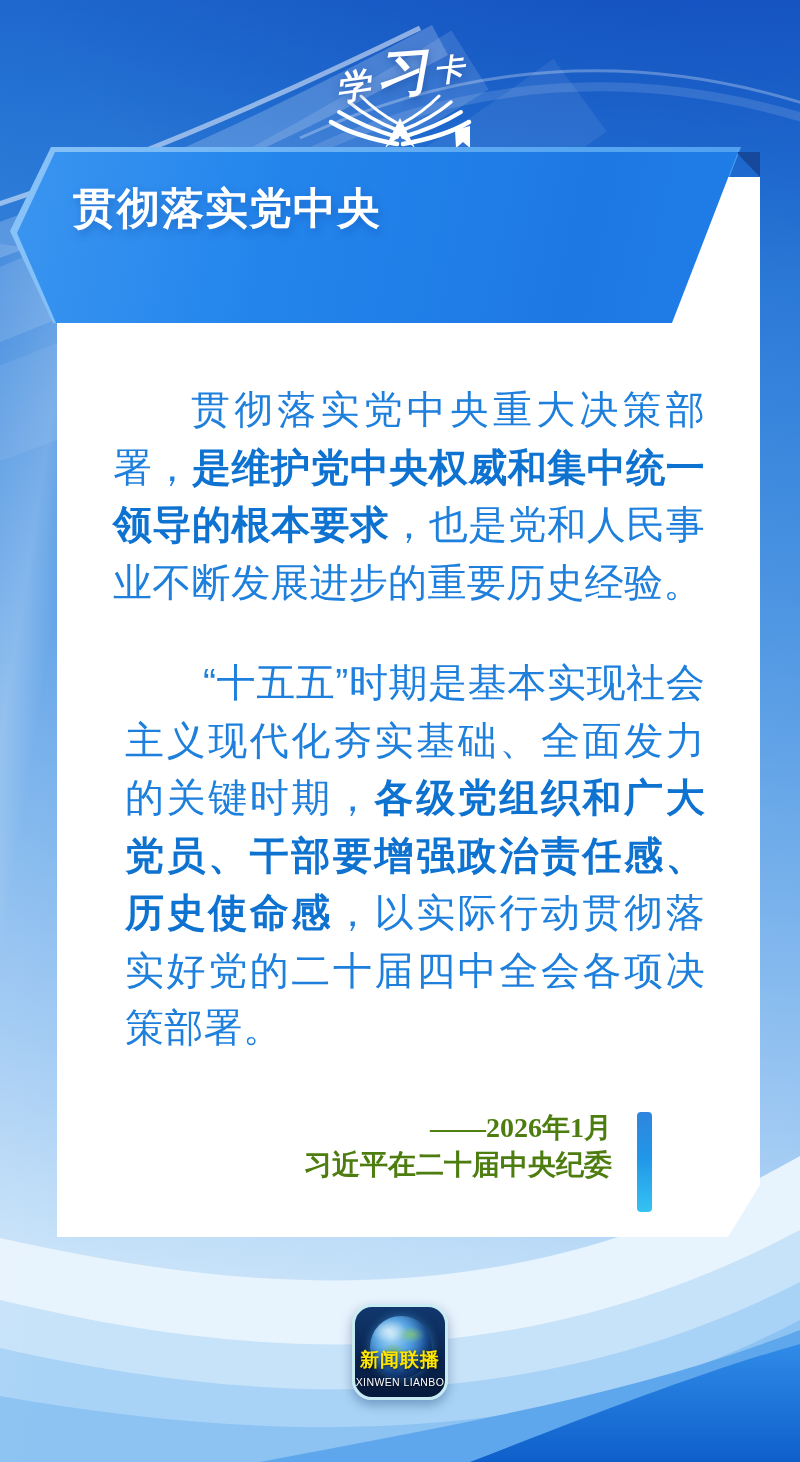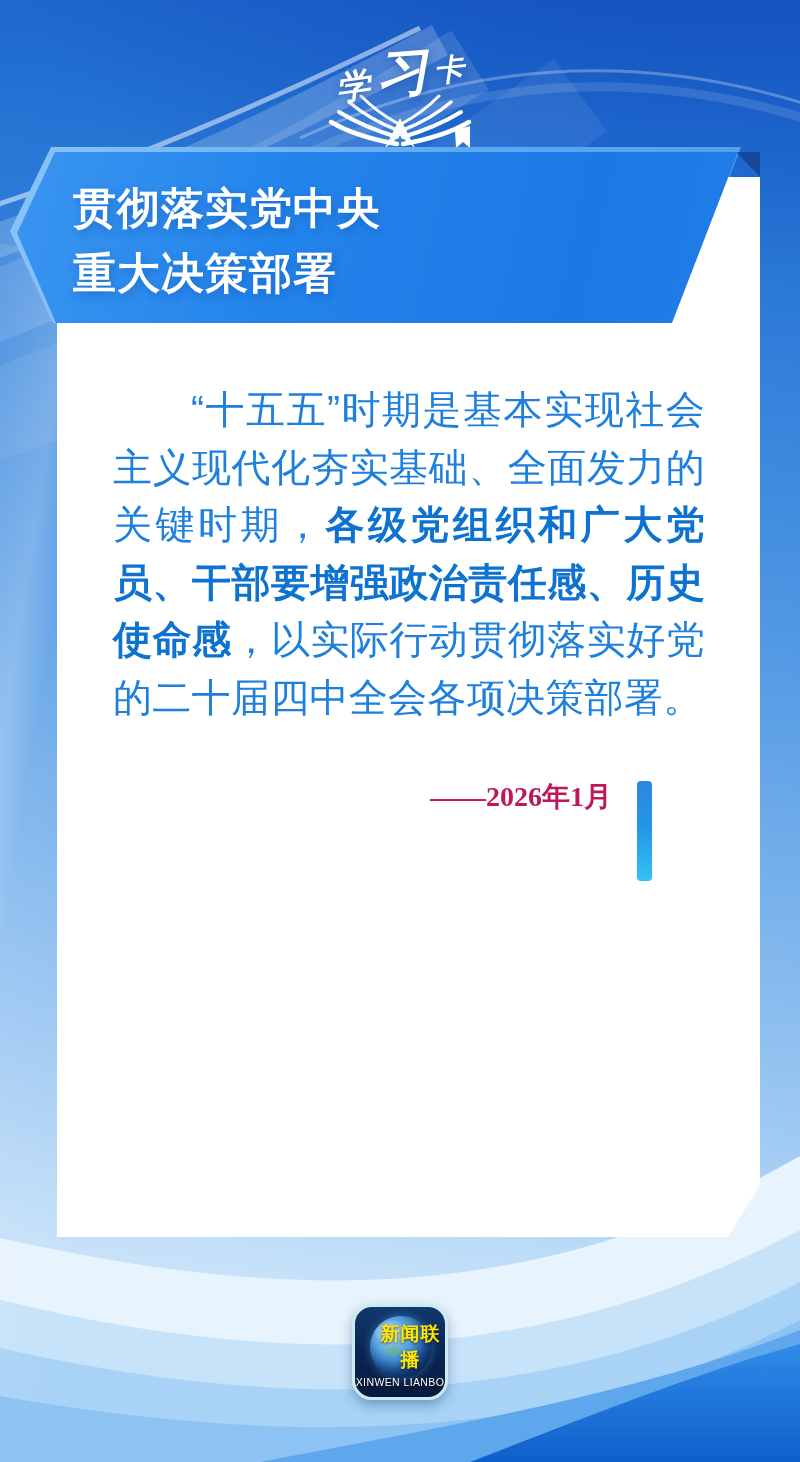--- a/index.html
+++ b/index.html
@@ -42,46 +42,46 @@
   .fold { position:absolute; left:736px; top:152px; width:24px; height:25px;
     background:#16489C; clip-path:polygon(0 0,100% 0,100% 100%); }
 
   
   .card { position:absolute; left:57px; top:177px; width:703px; height:1060px; background:#fff;
     clip-path:polygon(0 0,703px 0,703px 1008px,671px 1060px,0 1060px);
     filter:drop-shadow(0 10px 22px rgba(15,70,150,.30)); }
   .card-inner { padding:204px 55px 0 56px; }
   .para { margin:0; text-indent:2em; font-size:39px; line-height:57.5px; letter-spacing:.3px;
     color:#1E80DC; text-align:justify; }
-  .para + .para { margin-top:43px; }
+  .para + .para { margin-top:43px;margin-left:12px; }
   .para .bold { font-weight:700; color:#0D72D0; }
 
   .attribution { display:flex; justify-content:flex-end; align-items:flex-start;
     margin-top:52px; padding-right:53px; }
   .attr-lines { text-align:right; font-family:"Liberation Serif","DejaVu Serif",serif;
-    font-weight:700; font-size:28px; line-height:37.5px; color:#be185d; }
+    font-weight:700; font-size:28px; line-height:37.5px; color:#4d7c0f; }
   .attr-bar { width:15px; height:100px; margin-left:25px; margin-top:3px; border-radius:4px;
     background:linear-gradient(180deg,#2F86DE 0%,#2196E8 45%,#35C2F2 100%); }
 
   
   .xwlb { position:absolute; left:352px; top:1304px; width:96px; height:96px; box-sizing:border-box;
     border-radius:20px; border:3px solid #C9ECF3; overflow:hidden;
     background:linear-gradient(180deg,#11386E 0%,#0A2450 55%,#071A3C 100%);
     box-shadow:0 5px 12px rgba(10,40,100,.35); }
   .globe { position:absolute; left:15px; top:9px; width:62px; height:62px; border-radius:50%;
     background:
       radial-gradient(26px 16px at 30% 24%, rgba(255,255,255,.55), rgba(255,255,255,0) 70%),
       radial-gradient(20px 12px at 66% 30%, rgba(130,200,120,.85), rgba(130,200,120,0) 70%),
       radial-gradient(16px 10px at 38% 56%, rgba(110,180,100,.75), rgba(110,180,100,0) 70%),
       radial-gradient(14px 9px at 62% 70%, rgba(130,200,235,.5), rgba(130,200,235,0) 70%),
       radial-gradient(circle at 35% 32%, #AEDCF4 0%, #5BA8E6 30%, #2468B8 62%, #0C3A7E 88%, #082B60 100%);
     box-shadow:0 0 10px rgba(80,180,240,.45), inset -6px -8px 14px rgba(0,10,40,.55); }
   .xwlb-title { position:absolute; left:0; right:0; bottom:24px; text-align:center;
     font-size:19px; font-weight:900; color:#FFE600; letter-spacing:1px;
-    text-shadow:0 1px 3px rgba(0,0,0,.7);margin-left:21px; }
+    text-shadow:0 1px 3px rgba(0,0,0,.7); }
   .xwlb-sub { position:absolute; left:0; right:0; bottom:9px; text-align:center;
     font-size:10.5px; font-weight:400; color:#fff; letter-spacing:.4px;
     text-shadow:0 1px 2px rgba(0,0,0,.7); }
 </style>
 </head>
 <body>
 
 <div class="bg-base"></div>
 <div class="bg-vignette"></div>
 
@@ -127,35 +127,36 @@
     <path d="M78,29 C93,21 104,12 114,2" fill="none" stroke="#fff" stroke-width="3" stroke-linecap="round"></path>
     <path d="M60,54 L75,24 L90,54 L75,42 Z" fill="#fff"></path>
     <path d="M130,36 L145,32 L145,54 L138,48 L131,54 Z" fill="#fff"></path>
   </svg>
 </div>
 
 <div class="banner-back"></div>
 <div class="card">
   <div class="card-inner">
     <div id="paragraphs">
+        <p class="para"><span class="">贯彻落实党中央重大决策部署，</span><span class="bold">是维护党中央权威和集中统一领导的根本要求</span><span class="">，也是党和人民事业不断发展进步的重要历史经验。</span></p>
         <p class="para"><span class="">“十五五”时期是基本实现社会主义现代化夯实基础、全面发力的关键时期，</span><span class="bold">各级党组织和广大党员、干部要增强政治责任感、历史使命感</span><span class="">，以实际行动贯彻落实好党的二十届四中全会各项决策部署。</span></p>
       </div>
     <div class="attribution">
       <div class="attr-lines">
         <div>——2026年1月</div>
+        <div>习近平在二十届中央纪委</div>
       </div>
       <div class="attr-bar"></div>
     </div>
   </div>
 </div>
 <div class="fold"></div>
 <div class="banner">
   <div class="banner-title">
     <div>贯彻落实党中央</div>
-    <div>重大决策部署</div>
   </div>
 </div>
 
 <div class="xwlb">
   <div class="globe"></div>
   <div class="xwlb-title">新闻联播</div>
   <div class="xwlb-sub">XINWEN LIANBO</div>
 </div>
 
 </body></html>

